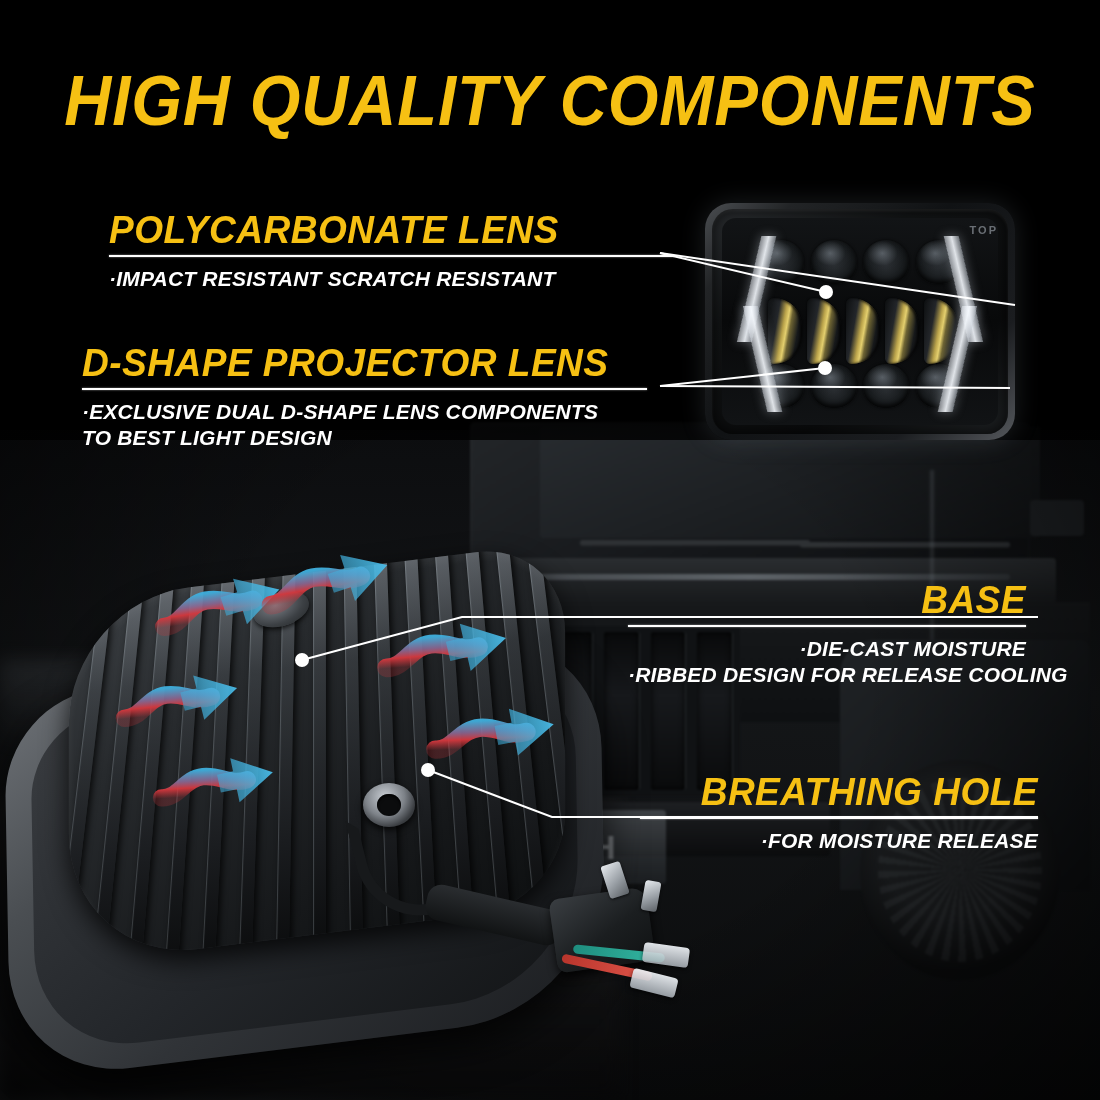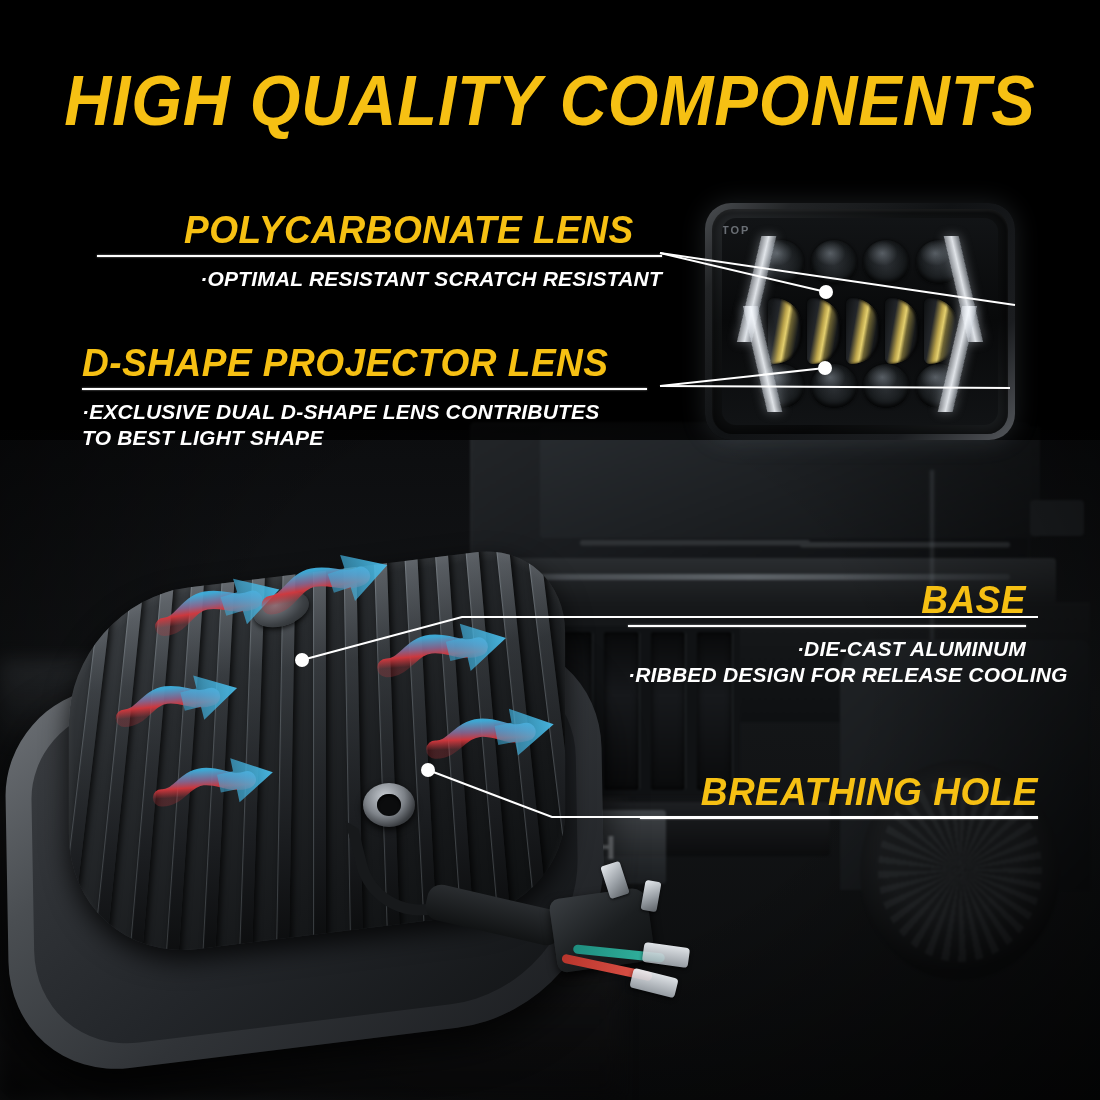--- a/index.html
+++ b/index.html
@@ -150,21 +150,21 @@
   }
   .callout .c-body {
     margin-top:9px;
     font-family:"Liberation Sans", sans-serif;
     font-weight:bold; font-style:italic;
     color:#ffffff; font-size:21px; line-height:26px;
     letter-spacing:.2px; white-space:nowrap;
   }
   .callout.right .c-body { text-align:right; }
 
-  #callout-polycarbonate { left:97px; top:210px; width:565px;text-align:right; }
+  #callout-polycarbonate { left:109px; top:210px; width:565px; }
   #callout-dshape       { left:82px; top:343px; width:565px; }
   #callout-base         { left:628px; top:580px; width:398px; }
   #callout-breathing    { left:640px; top:772px; width:398px; }
 
   
   .leaders { position:absolute; inset:0; pointer-events:none; }
   .dot { fill:#ffffff; }
   .lead { stroke:#ffffff; stroke-width:2; fill:none; }
 
   
@@ -180,21 +180,21 @@
     position:absolute; left:7px; top:6px; right:7px; bottom:6px; border-radius:21px;
     background:linear-gradient(150deg,#2b2e31 0%, #121415 30%, #0a0b0c 70%, #1e2123 100%);
     box-shadow: inset 0 0 16px rgba(0,0,0,.9), inset 0 2px 3px rgba(255,255,255,.12);
   }
   .hl-inner {
     position:absolute; left:17px; top:15px; right:17px; bottom:15px; border-radius:14px;
     background:linear-gradient(to bottom,#121416,#08090a 50%,#111315);
     overflow:hidden;
   }
   .hl-top-label {
-    position:absolute; left:0; top:6px; width:100%; text-align:left;
+    position:absolute; left:0; top:6px; width:100%; text-align:right;
     font-size:11px; font-weight:bold; letter-spacing:2px;
     color:rgba(165,172,180,.6); font-family:"Liberation Sans", sans-serif;
   }
   .hl-row {
     position:absolute; left:36px; right:36px; height:47px;
     display:flex; justify-content:space-between; align-items:center;
   }
   .hl-row.top { top:20px; }
   .hl-row.bottom { bottom:16px; }
   .hl-lens {
@@ -481,35 +481,36 @@
 
     <path class="lead" d="M1038,817 L552,817 L428,770"></path>
     <circle class="dot" cx="428" cy="770" r="7"></circle>
   </svg>
 
   <div class="header-title">HIGH QUALITY COMPONENTS</div>
 
   <div class="callout left" id="callout-polycarbonate">
     <div class="c-title">POLYCARBONATE LENS</div>
     <div class="c-rule"></div>
-    <div class="c-body">·OPTIMAL RESISTANT   SCRATCH RESISTANT</div>
+    <div class="c-body">·IMPACT RESISTANT   SCRATCH RESISTANT</div>
   </div>
 
   <div class="callout left" id="callout-dshape">
     <div class="c-title">D-SHAPE PROJECTOR LENS</div>
     <div class="c-rule"></div>
-    <div class="c-body">·EXCLUSIVE DUAL D-SHAPE LENS CONTRIBUTES</div>
-    <div class="c-body" style="margin-top:0;"> TO BEST LIGHT SHAPE</div>
+    <div class="c-body">·EXCLUSIVE DUAL D-SHAPE LENS COMPONENTS</div>
+    <div class="c-body" style="margin-top:0;"> TO BEST LIGHT DESIGN</div>
   </div>
 
   <div class="callout right" id="callout-base">
     <div class="c-title">BASE</div>
     <div class="c-rule"></div>
-    <div class="c-body">·DIE-CAST ALUMINUM</div>
+    <div class="c-body">·DIE-CAST MOISTURE</div>
     <div class="c-body" style="margin-top:0;">·RIBBED DESIGN FOR RELEASE COOLING</div>
   </div>
 
   <div class="callout right" id="callout-breathing">
     <div class="c-title">BREATHING HOLE</div>
     <div class="c-rule"></div>
+    <div class="c-body">·FOR MOISTURE RELEASE</div>
   </div>
 
 </div>
 
 </body></html>

